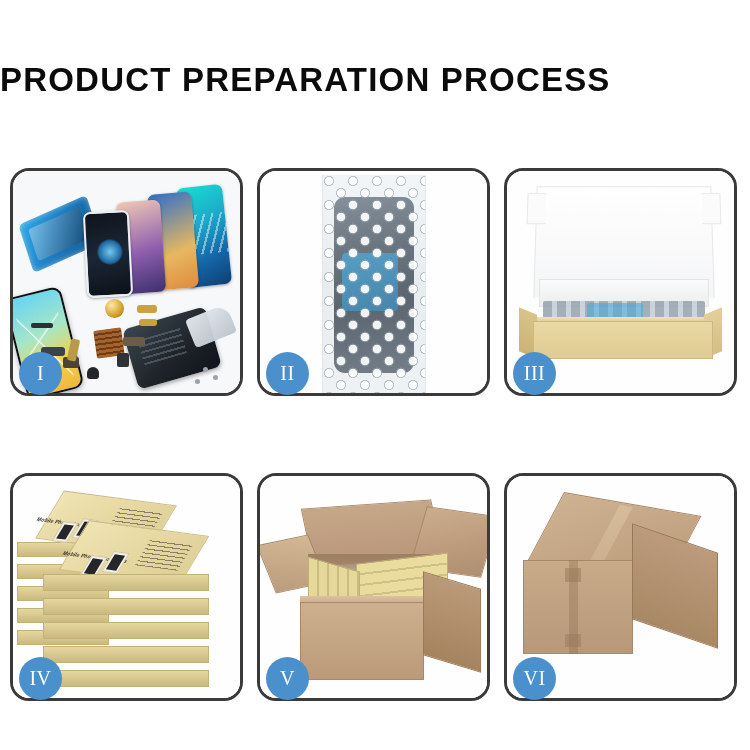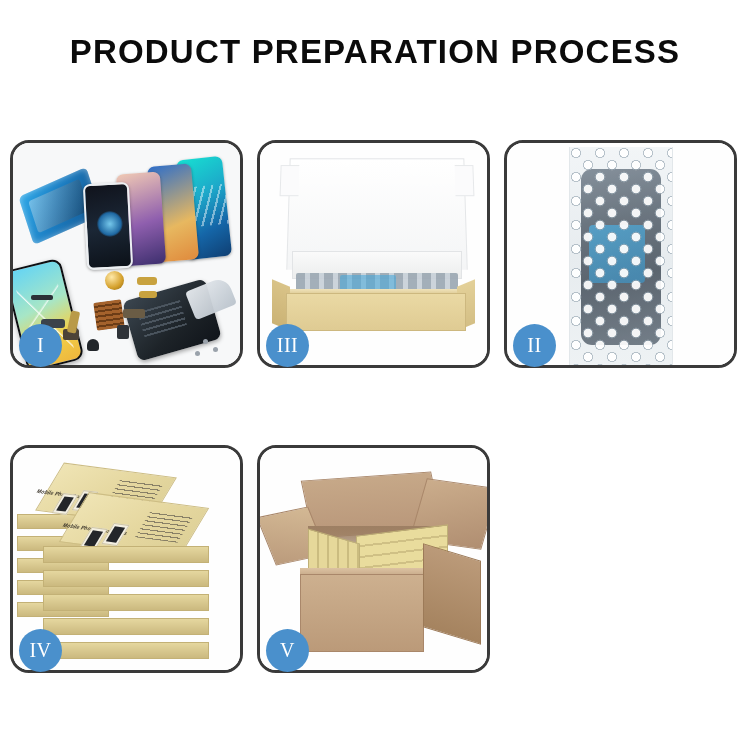--- a/index.html
+++ b/index.html
@@ -5,21 +5,21 @@
   * { box-sizing: border-box; margin: 0; padding: 0; }
   html, body {
     width: 750px; height: 750px;
     background: #ffffff;
     font-family: "Liberation Sans", sans-serif;
     overflow: hidden;
   }
   .page { position: relative; width: 750px; height: 750px; background: #fff; }
 
   
-  .header { text-align: center; padding-top: 34px; }
+  .header { padding-top: 34px; margin-top: 28px; }
   .title {
     font-size: 33px; font-weight: 700; letter-spacing: 1.2px;
     color: #0b0b0b; line-height: 1.1; white-space: nowrap;
   }
   .subtitle {
     margin-top: 11px; font-size: 14.4px; color: #1a1a1a;
     letter-spacing: .15px; white-space: nowrap;
   }
 
   
@@ -323,41 +323,41 @@
         <div class="prt i"></div>
         <div class="prt j"></div>
         <div class="screwp s1"></div>
         <div class="screwp s2"></div>
         <div class="screwp s3"></div>
       </div>
       <div class="badge">I</div>
     </div>
 
     <div class="panel">
+      <div class="panel-inner p2">
+        <div class="wrapbag">
+          <div class="phone-in"></div>
+          <div class="bubbles"></div>
+          <div class="bub-outline"></div>
+        </div>
+      </div>
+      <div class="badge">II</div>
+    </div>
+
+    <div class="panel">
       <div class="panel-inner p3">
         <div class="b3-lid"></div>
         <div class="b3-foam"></div>
         <div class="b3-items"></div>
         <div class="b3-rim"></div>
         <div class="b3-flapL"></div>
         <div class="b3-flapR"></div>
         <div class="b3-front"></div>
       </div>
       <div class="badge">III</div>
-    </div>
-
-    <div class="panel">
-      <div class="panel-inner p2">
-        <div class="wrapbag">
-          <div class="phone-in"></div>
-          <div class="bubbles"></div>
-          <div class="bub-outline"></div>
-        </div>
-      </div>
-      <div class="badge">II</div>
     </div>
 
     <div class="panel">
       <div class="panel-inner p4">
         <div class="stackwrap">
 
           <div class="kb-side" style="left:4px; top:66px; width:92px; height:15px;"></div>
           <div class="kb-side" style="left:4px; top:88px; width:92px; height:15px;"></div>
           <div class="kb-side" style="left:4px; top:110px; width:92px; height:15px;"></div>
           <div class="kb-side" style="left:4px; top:132px; width:92px; height:15px;"></div>
@@ -401,15 +401,27 @@
         <div class="c5-inner"></div>
         <div class="c5-yellow-h"></div>
         <div class="c5-yellow-v"></div>
         <div class="c5-rim"></div>
         <div class="c5-front"></div>
         <div class="c5-right"></div>
       </div>
       <div class="badge">V</div>
     </div>
 
+    <div class="panel">
+      <div class="panel-inner p6">
+        <div class="c6-top"></div>
+        <div class="c6-tape"></div>
+        <div class="c6-front"></div>
+        <div class="c6-right"></div>
+        <div class="c6-seamF"></div>
+        <div class="c6-tab1"></div>
+        <div class="c6-tab2"></div>
+      </div>
+      <div class="badge">VI</div>
+    </div>
 
   </div>
 </div>
 
 </body></html>

